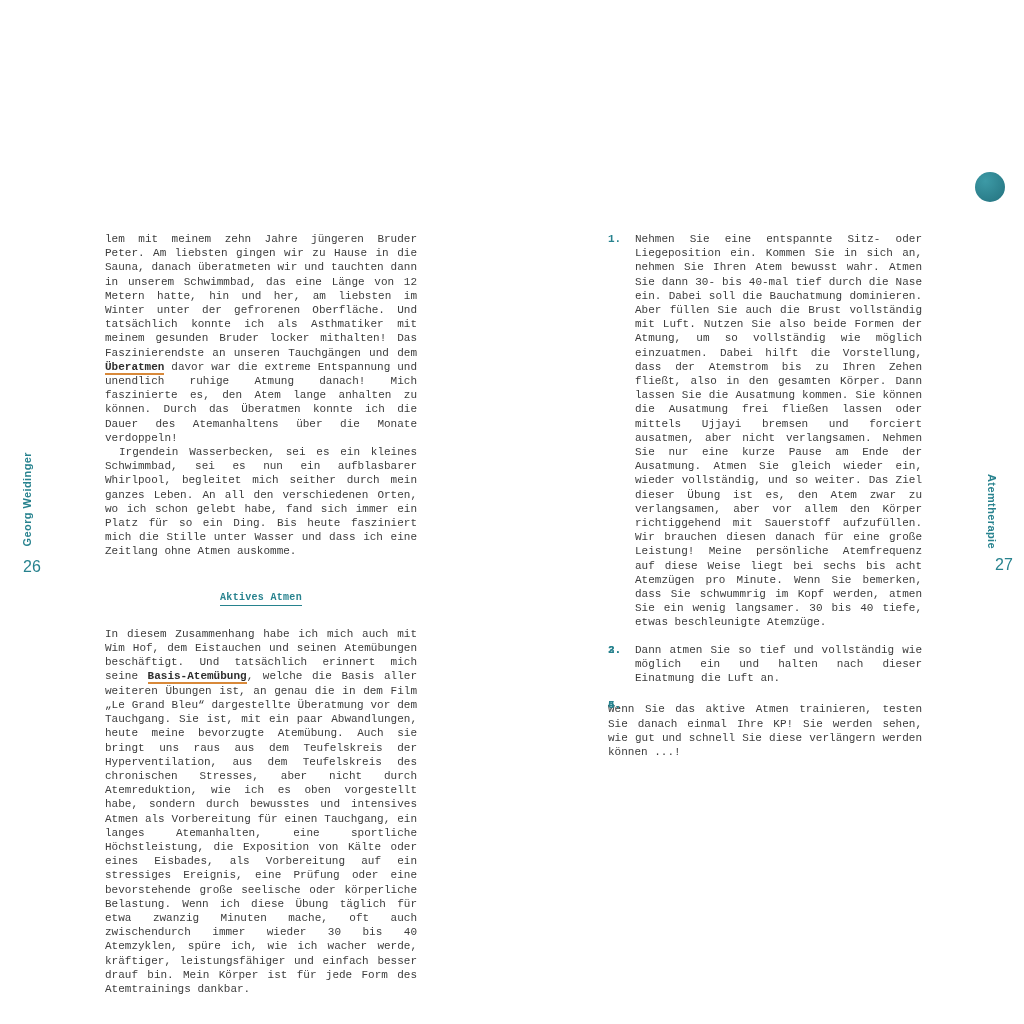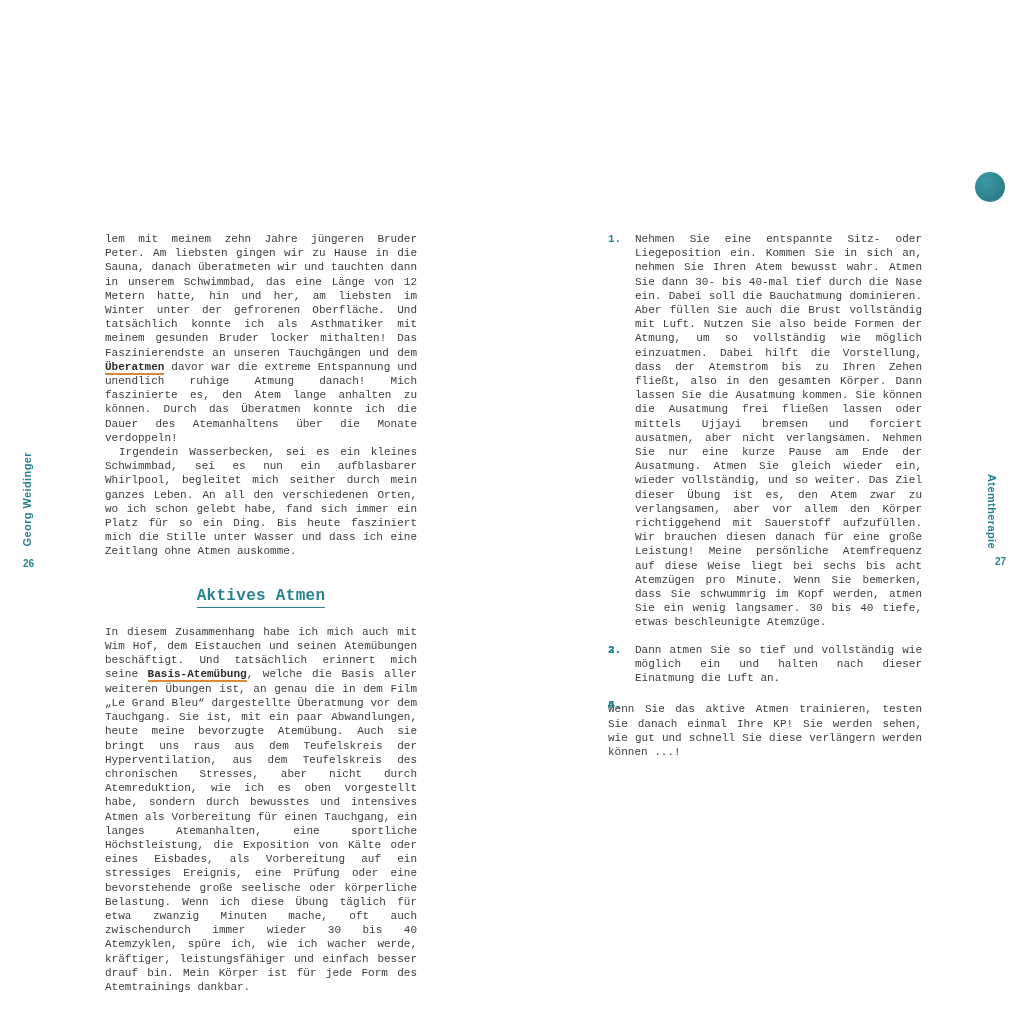--- a/index.html
+++ b/index.html
@@ -12,33 +12,33 @@
     position:absolute; top:232px; width:312px;
     font-size:11px; line-height:14.2px; text-align:justify;font-family:Liberation Mono, monospace;
   }
   .col-left  { left:105px; }
   .col-right { left:608px; width:314px; }
   .para { text-align:justify; }
   .para.indent { text-indent:14px; }
   .hl { font-weight:bold; color:#2e2e2e; border-bottom:2px solid #d8893a; padding-bottom:0px; }
   .heading { text-align:center; margin:30px 0 22px 0; }
   .heading span {
-    color:#27828e; font-weight:bold; font-size:16px; letter-spacing:0.3px;
+    color:#27828e; font-weight:bold; font-size:10px; letter-spacing:0.3px;
     border-bottom:1.5px solid #27828e; padding-bottom:2px;
   }
   .step { position:relative; padding-left:27px; margin-bottom:13px; }
   .step-num { position:absolute; left:0; top:0; color:#27828e; font-weight:bold; }
   .closing { margin-top:17px; }
   .margin-label {
     position:absolute; color:#27828e; font-weight:bold; font-size:11px; letter-spacing:0.4px;
     white-space:nowrap;
   }
   .label-left  { left:21px;  top:452px; writing-mode:vertical-rl; transform:rotate(180deg); }
   .label-right { left:986px; top:474px; writing-mode:vertical-rl; }
-  .pagenum { position:absolute; color:#27828e; font-weight:bold; font-size:10px; }
+  .pagenum { position:absolute; color:#27828e; font-weight:normal; font-size:16px; }
   .pagenum-left  { left:23px;  top:558px; }
   .pagenum-right { left:987px; top:556px;margin-left:8px; }
   .decor-circle {
     position:absolute; left:975px; top:172px; width:30px; height:30px; border-radius:50%;
     background:radial-gradient(circle at 35% 30%, #3d9aa6, #23717e);
   }
 </style>
 </head>
 <body>
 

